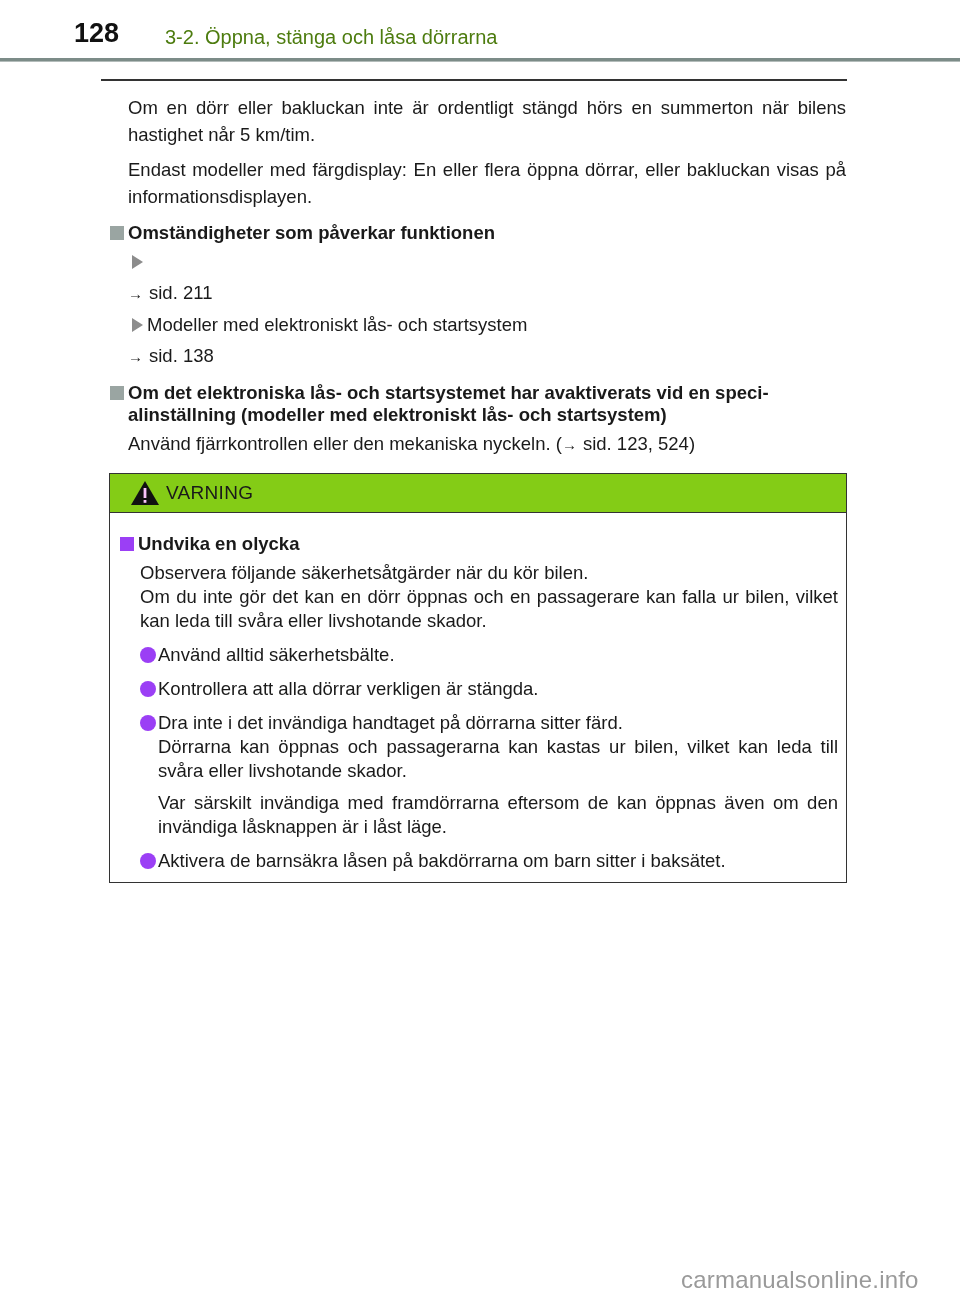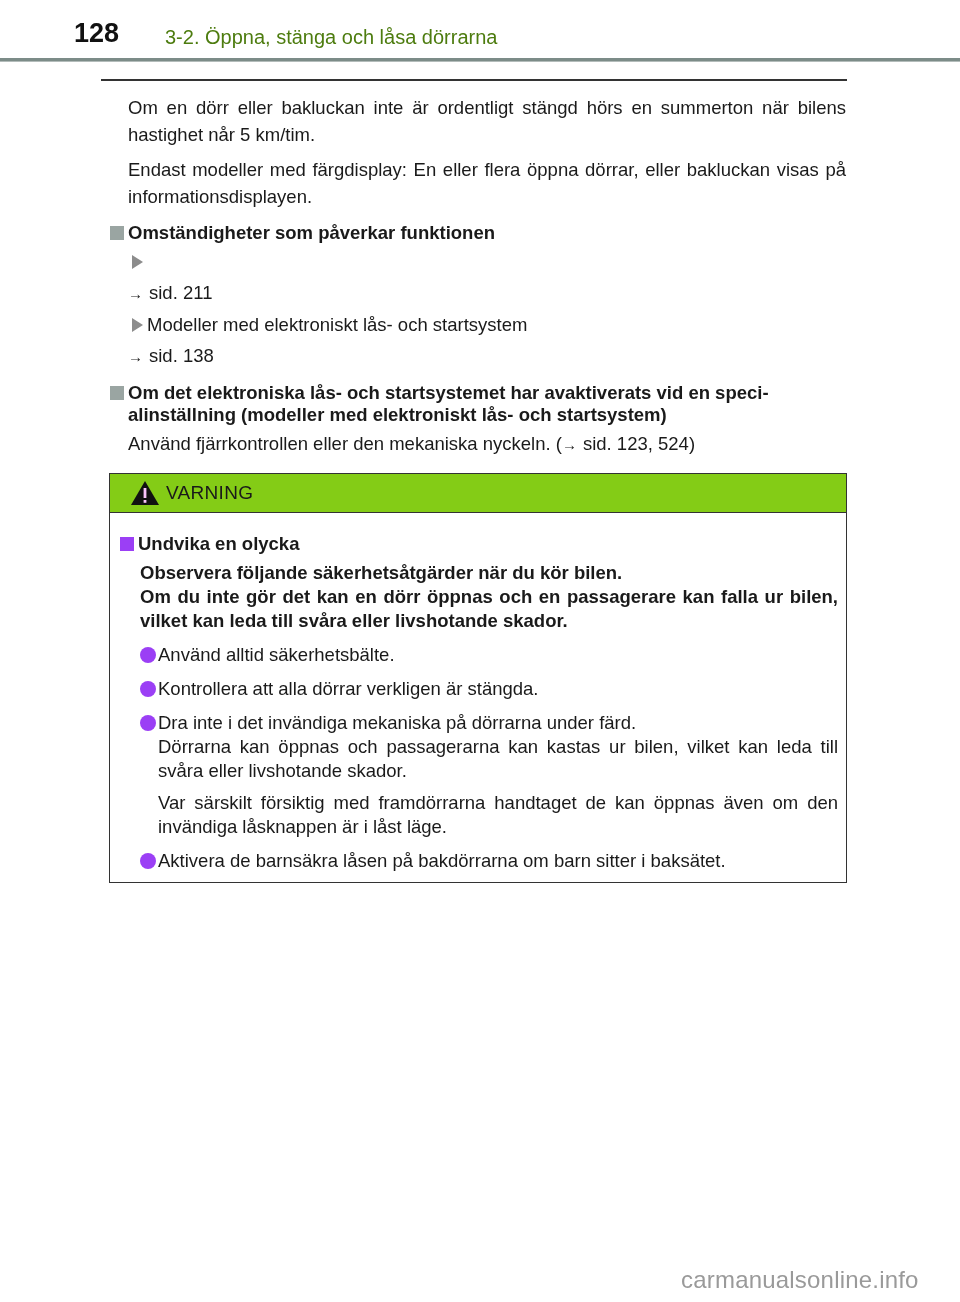--- a/index.html
+++ b/index.html
@@ -51,21 +51,21 @@
     }
     .warn-icon { position: absolute; left: 20px; top: 6px; width: 30px; height: 26px; }
     .warn-label {
       position: absolute; left: 56px; top: 8px; font-size: 19px; color: #1a1a1a; letter-spacing: 0.3px;
     }
     .warning-body { padding: 20px 8px 0 10px; }
     .w-heading { font-size: 18.5px; font-weight: bold; line-height: 22px; position: relative; padding-left: 18px; }
     .w-heading .sq {
       position: absolute; left: 0; top: 4px; width: 14px; height: 14px; background: #9b3ff5;
     }
-    .w-para { font-size: 18.5px; line-height: 24px; padding-left: 20px; margin-top: 6px; text-align: justify; font-weight: bold; }
+    .w-para { font-size: 18.5px; line-height: 24px; padding-left: 20px; margin-top: 6px; text-align: justify; }
     .w-bullet { font-size: 18.5px; line-height: 24px; padding-left: 38px; position: relative; margin-top: 10px; text-align: justify; }
     .w-bullet .dot {
       position: absolute; left: 20px; top: 4px; width: 16px; height: 16px; border-radius: 50%; background: #9b3ff5;
     }
     .w-sub { font-size: 18.5px; line-height: 24px; padding-left: 38px; margin-top: 8px; text-align: justify; }
 
     .watermark {
       position: absolute; left: 681px; top: 1266px; font-size: 24px; color: #9a9a9a; letter-spacing: 0.2px;
     }
   </style>
@@ -136,24 +136,24 @@
     <div class="w-bullet">
       <span class="dot"></span>
       <span>Använd alltid säkerhetsbälte.</span>
     </div>
     <div class="w-bullet">
       <span class="dot"></span>
       <span>Kontrollera att alla dörrar verkligen är stängda.</span>
     </div>
     <div class="w-bullet">
       <span class="dot"></span>
-      <div>Dra inte i det invändiga mekaniska på dörrarna under färd.</div>
+      <div>Dra inte i det invändiga handtaget på dörrarna sitter färd.</div>
       <div style="text-align:justify;">Dörrarna kan öppnas och passagerarna kan kastas ur bilen, vilket kan leda till svåra eller livshotande skador.</div>
     </div>
-    <div class="w-sub">Var särskilt försiktig med framdörrarna handtaget de kan öppnas även om den invändiga låsknappen är i låst läge.</div>
+    <div class="w-sub">Var särskilt invändiga med framdörrarna eftersom de kan öppnas även om den invändiga låsknappen är i låst läge.</div>
     <div class="w-bullet">
       <span class="dot"></span>
       <span>Aktivera de barnsäkra låsen på bakdörrarna om barn sitter i baksätet.</span>
     </div>
   </div>
 </div>
 
 <div class="watermark">carmanualsonline.info</div>
 
 </body></html>

